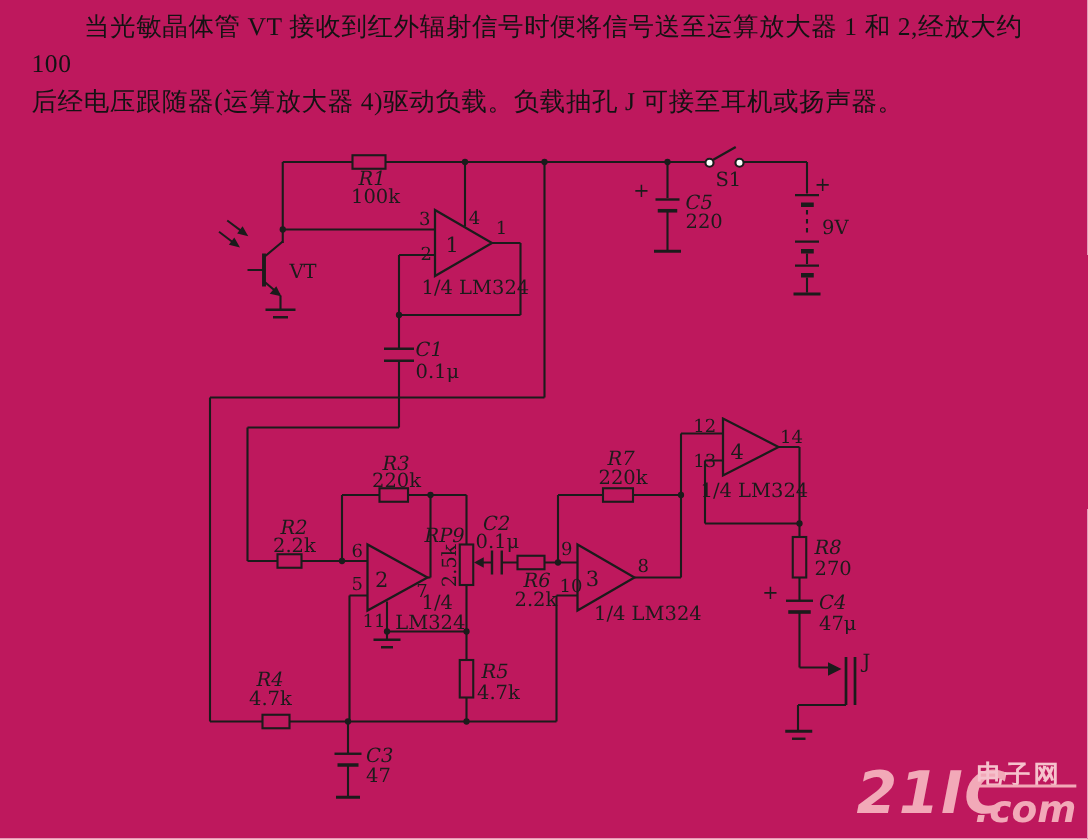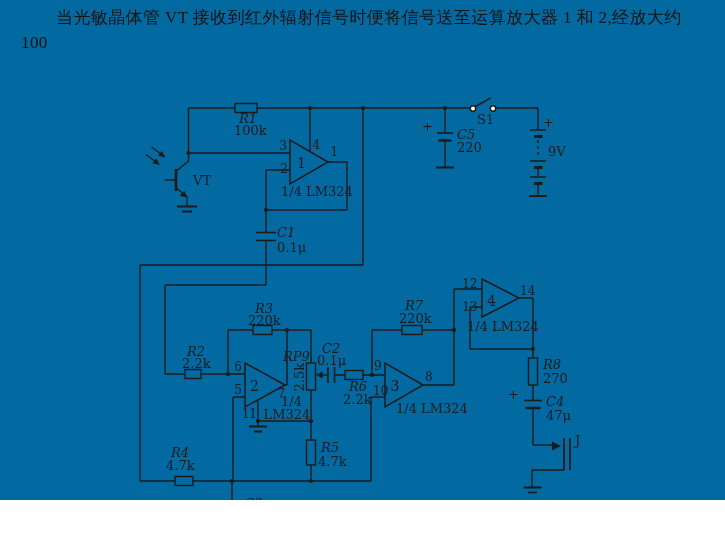--- a/index.html
+++ b/index.html
@@ -1,16 +1,16 @@
 <!DOCTYPE html>
 <html><head>
 <meta charset="utf-8">
 <style>
   html,body{margin:0;padding:0;background:#fff;}
-  .page{position:relative;width:725px;height:500px;background:#0369a1;overflow:hidden;
+  .page{position:relative;width:725px;height:559px;background:#be185d;overflow:hidden;
         font-family:"Liberation Serif",serif;color:#111;}
   .desc{position:absolute;left:21px;top:5px;width:688px;font-size:17px;line-height:25px;
         letter-spacing:.4px;color:#131313;}
   .desc .line1{text-indent:35px;}
   .schematic{position:absolute;left:0;top:0;}
   .schematic text{fill:#1b1b1b;font-family:"DejaVu Serif",serif;}
   .ref{font-style:italic;font-size:13px;}
   .val{font-size:13px;}
   .pin{font-size:12px;}
   .chip{font-size:13px;}
@@ -24,20 +24,21 @@
   .wm-domain{left:650px;top:525px;font-size:25px;font-weight:bold;font-style:italic;
              font-family:"DejaVu Sans",sans-serif;color:#f2a9b8;text-decoration:overline;}
 </style>
 </head>
 <body>
 
 <div class="page">
 
   <div class="desc">
     <div class="line1">当光敏晶体管 VT 接收到红外辐射信号时便将信号送至运算放大器 1 和 2,经放大约 100</div>
+    <div class="line3">后经电压跟随器(运算放大器 4)驱动负载。负载抽孔 J 可接至耳机或扬声器。</div>
   </div>
 
   <svg class="schematic" width="725" height="559" viewBox="0 0 725 559">
 
     <g stroke="#1b1b1b" stroke-width="1.4" fill="none">
       <path d="M188.5,108 H235 M257,108 H470 M496,108 H538 M538,108 V129 M445,108 V132 M445,141 V167 M310,151 V108 M188.5,108 V162"></path>
       <path d="M188.5,153 H290 M290,170 H266 M266,170 V210 M266,210 H347 M347,210 V162 M328,162 H347 M266,210 V232 M266,241 V285 M266,285 H165 M165,285 V374 M165,374 H185 M201,374 H245"></path>
       <path d="M363,108 V265 M363,265 H140 M140,265 V481 M140,481 H175 M193,481 H371 M371,481 V397 M371,397 H385 M245,397 H233 M233,397 V481 M232,481 V502 M232,510 V531 M311,465 V481 M311,390 V440 M258,401 V426 M258,421 H311"></path>
       <path d="M228,374 V330 M228,330 H253 M272,330 H311 M311,330 V363 M285,385 H287 M287,385 V330"></path>
       <path d="M322,375 H328 M334.5,375 H345 M363,375 H385 M372,375 V330 M372,330 H402 M422,330 H454 M423,385 H454 M454,385 V289 M454,289 H482"></path>

